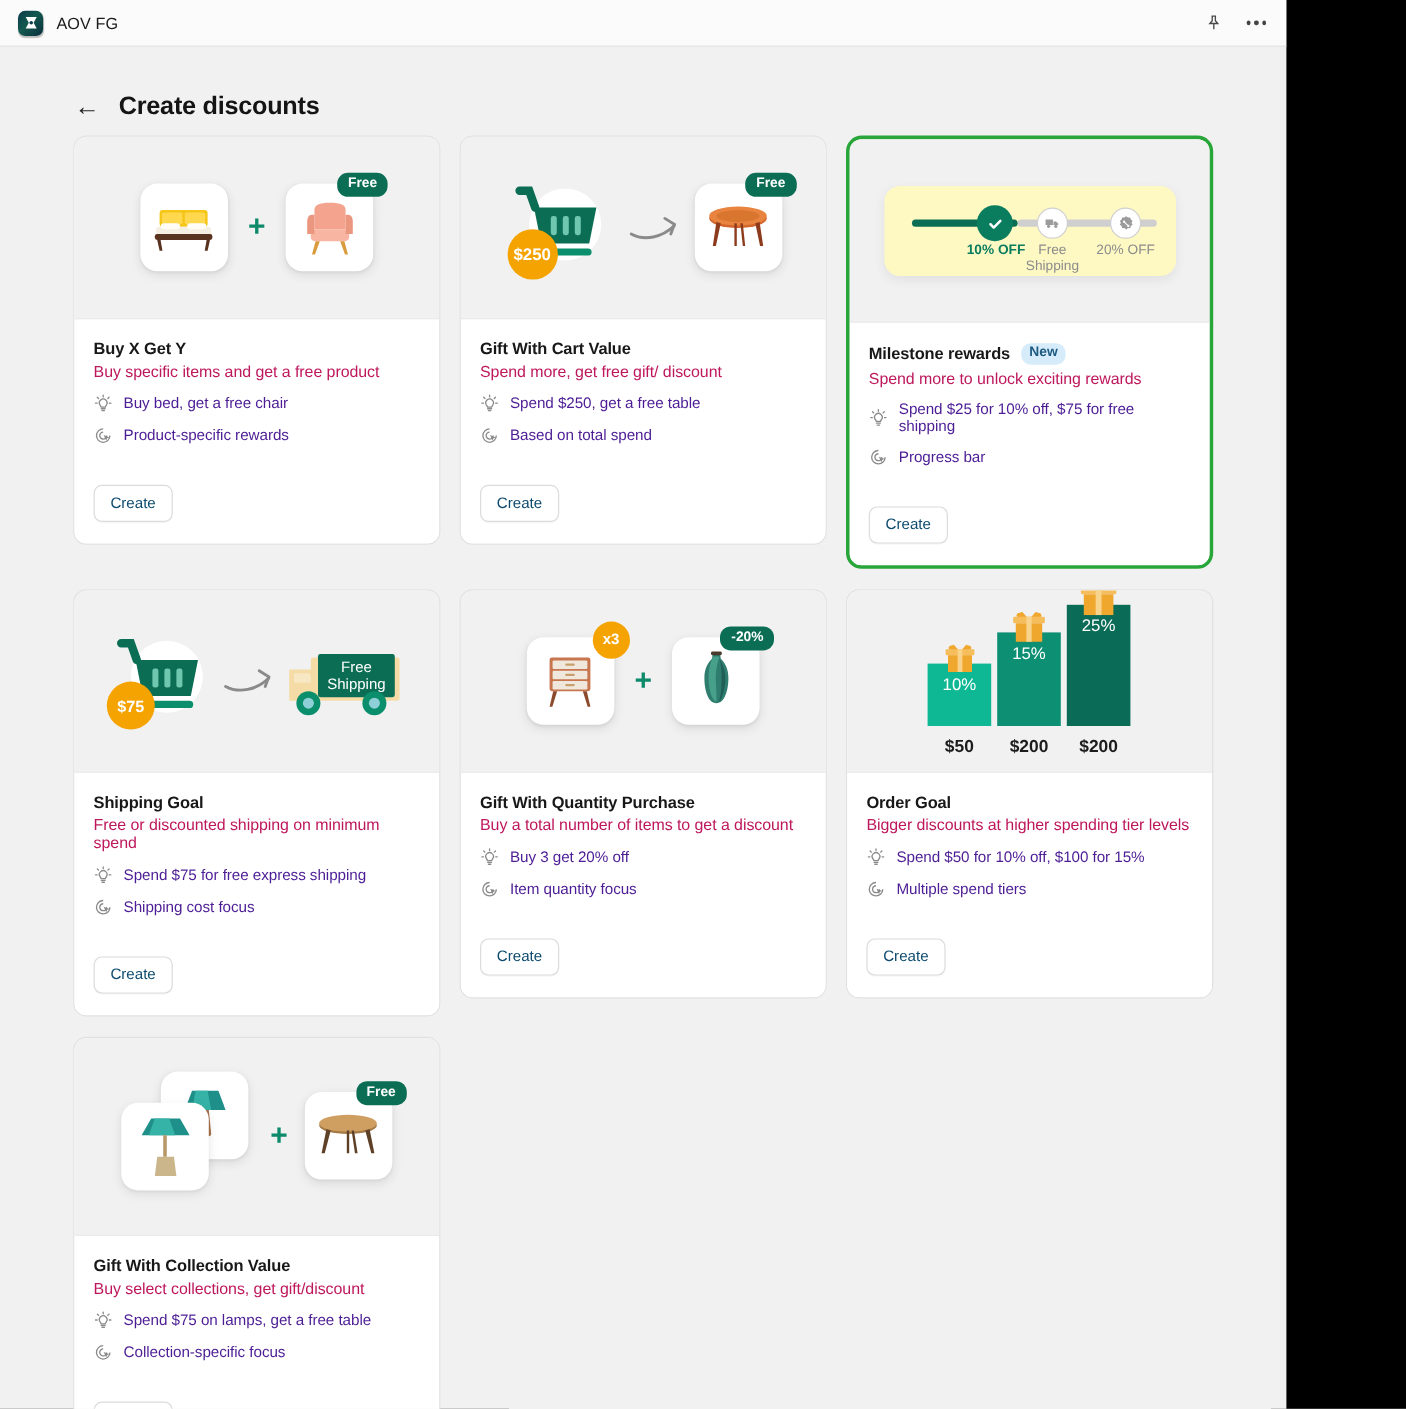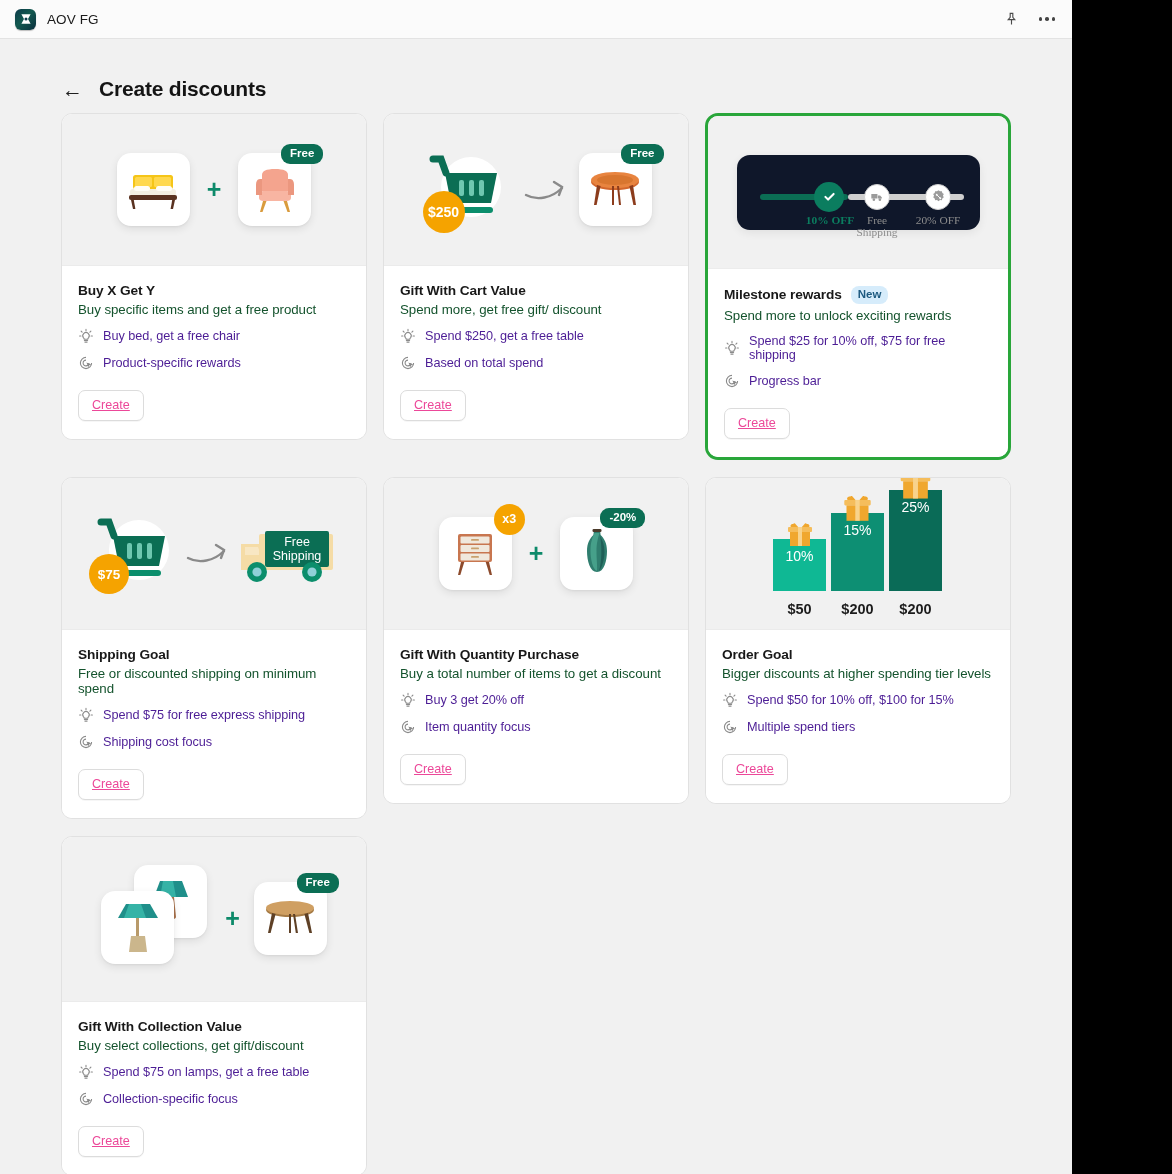--- a/index.html
+++ b/index.html
@@ -78,32 +78,31 @@
   }
   .card.selected .card-media { height: 153px; border-bottom-color:#ececec; }
   .card-body { padding: 17px 16px 18px 16px; background:#fff; }
   .card-title-row { display:flex; align-items:center; gap:9px; margin-bottom: 4px;}
   .card-title { font-size:13.7px; font-weight:700; color:#181818; letter-spacing:-.1px;}
   .badge-new {
     font-size: 11.5px; font-weight:600; color:#1d5a80;
     background:#d6ecfb; border-radius:8px; padding: 2px 7px 3px;
     line-height:1.1;
   }
-  .card-sub { font-size:13.3px; color:#14532d; margin-bottom: 11px; letter-spacing:-.05px;}
+  .card-sub { font-size:13.3px; color:#be185d; margin-bottom: 11px; letter-spacing:-.05px;}
   .feat { display:flex; align-items:center; gap:9px; margin-bottom: 11px; }
   .feat-txt { font-size:12.7px; color:#4c1d95; letter-spacing:-.05px; }
   .feat-ico { width:16px; height:16px; flex:0 0 16px; color:#7b7b7b; display:block; }
   .create-btn {
-    margin-top: 8px;
+    margin-top: 22px;
     font-family:"Liberation Sans", sans-serif;
-    font-size:12.6px; color:#ec4899; font-weight:400;
+    font-size:12.6px; color:#0c4a6e; font-weight:400;
     background:#fff; border:1px solid #dcdcdc; border-radius:7px;
     padding: 7px 13px 8px; cursor:pointer;
     box-shadow: 0 1px 0 rgba(0,0,0,.035);
-    text-decoration: underline;
   }
 
   
   .tile {
     width: 73px; height: 73px; background:#fff; border-radius: 14px;
     box-shadow: 0 3px 9px rgba(0,0,0,.09), 0 1px 2px rgba(0,0,0,.05);
     position:relative; display:flex; align-items:center; justify-content:center;
   }
   .tile svg { display:block; }
   .tag {
@@ -116,23 +115,23 @@
   .row-ill { display:flex; align-items:center; gap:17px; }
 
   .coin {
     position:absolute; border-radius:50%; background:#f5a300;
     color:#fff; display:flex; align-items:center; justify-content:center;
     font-weight:600;
   }
 
   
   .milestone {
-    width:243px; height:75px; background:#0f172a; border-radius:13px;
+    width:243px; height:75px; background:#fef9c3; border-radius:13px;
     box-shadow: 0 3px 10px rgba(0,0,0,.07);
-    display:flex; align-items:flex-end; justify-content:center;font-family:Liberation Serif, serif;
+    display:flex; align-items:center; justify-content:center;
   }
   .track { position:relative; width:212px; height:54px; }
   .bar { position:absolute; top:18px; height:6px; border-radius:3px; }
   .bar.fill { left:8px; width:88px; background:#0b6e54; }
   .bar.rest { left:96px; right:0; background:#cfcfcf; }
   .node { position:absolute; top:6px; border-radius:50%; display:flex; align-items:center; justify-content:center; }
   .node.done { left:62px; width:30px; height:30px; background:#0b7d5f; color:#fff; font-size:15px; }
   .node.todo { width:26px; height:26px; top:8px; background:#fff; border:1.5px solid #cfcfcf; }
   .node.n2 { left:112px; }
   .node.n3 { left:173px; }

